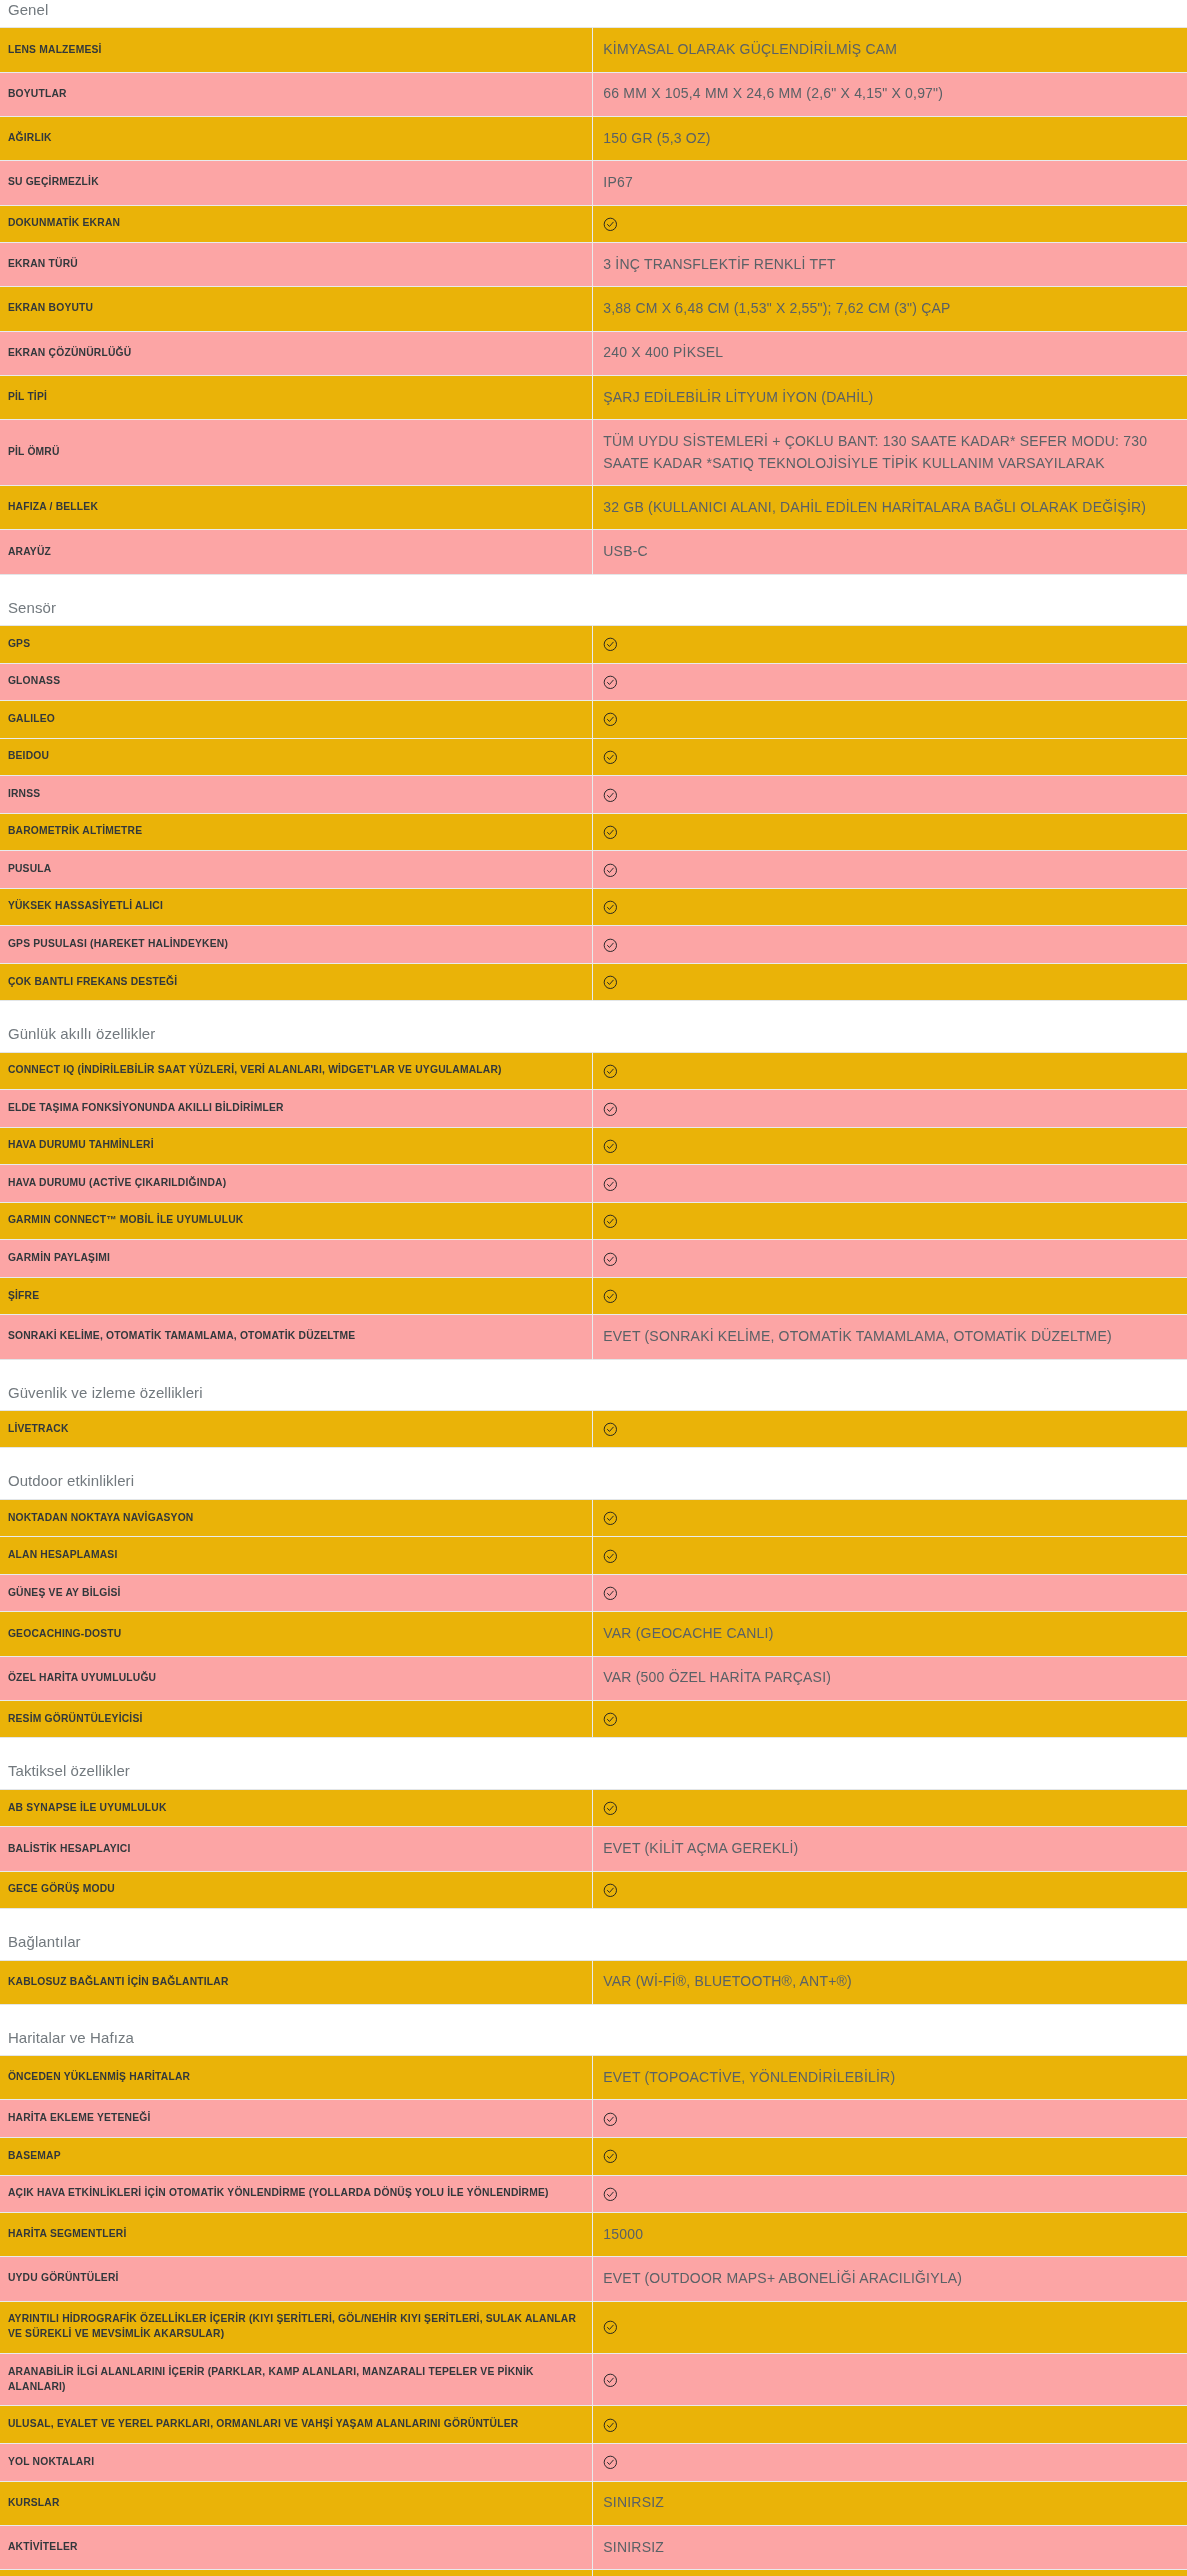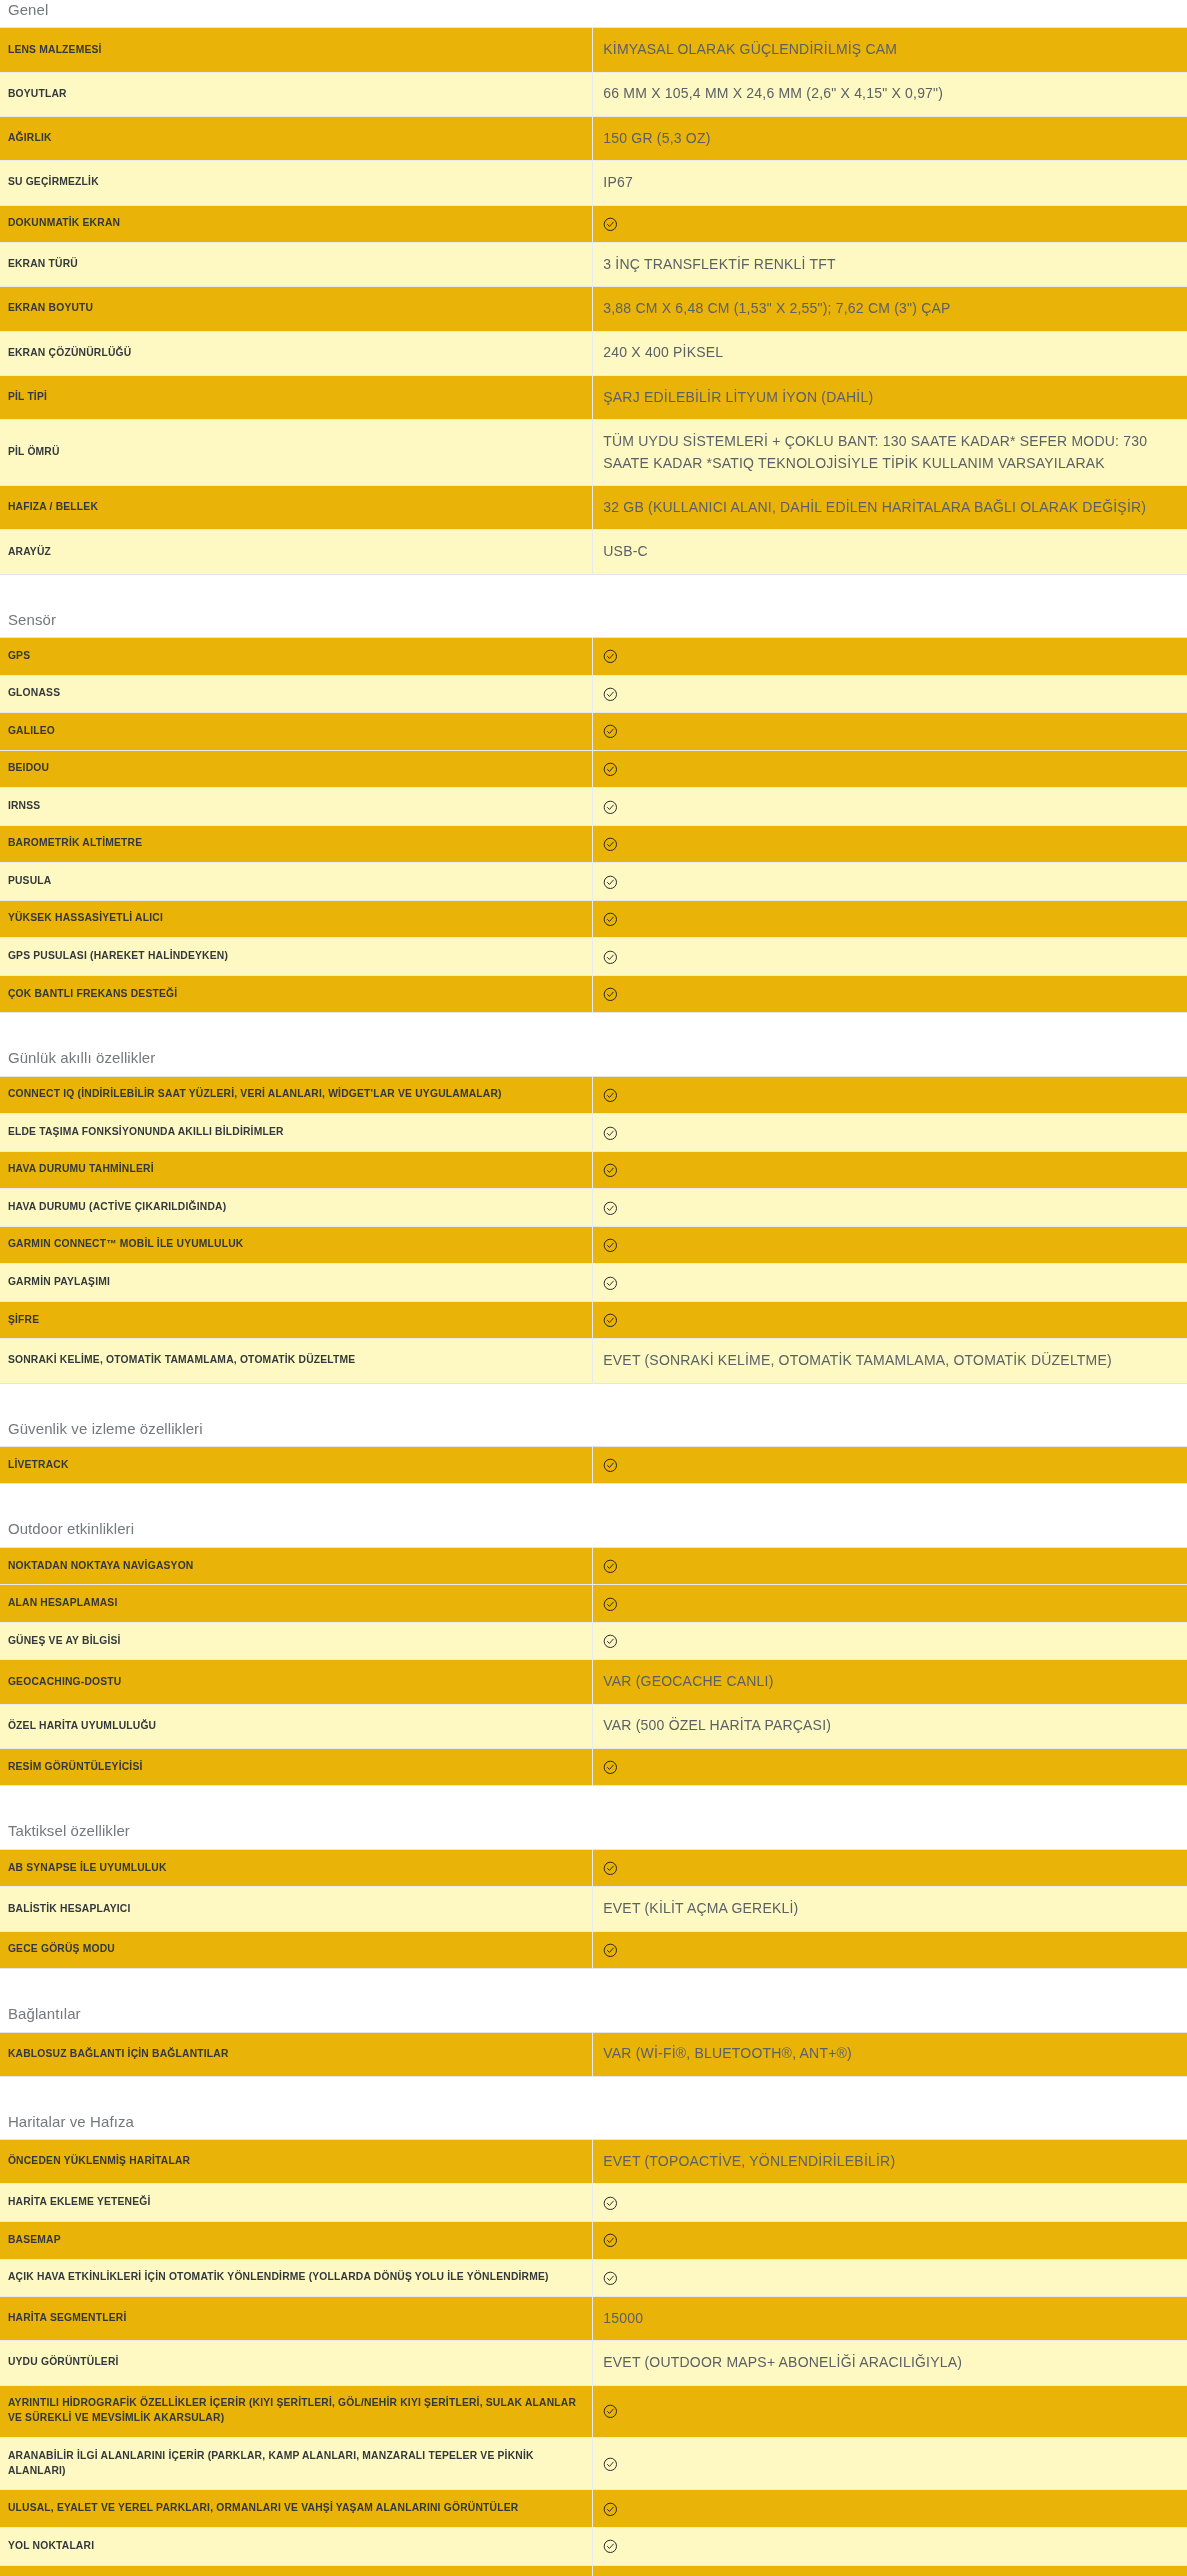--- a/index.html
+++ b/index.html
@@ -24,40 +24,40 @@
   
   .section-title {
     font-size: 15px;
     font-weight: 400;
     color: #72797e;
     letter-spacing: 0.1px;
     padding: 0 0 7.9px 7.9px;
     line-height: 1.3;
   }
   .section {
-    margin: 0 0 35px 0;
+    margin: 0 0 23px 0;
   }
   .section:first-child .section-title {
     padding-top: 0;
   }
 
   
   .spec-table {
     width: 100%;
     border-collapse: collapse;
     border-top: 1px solid #e3e6e8;
     border-bottom: 1px solid #e3e6e8;
     table-layout: fixed;
   }
   .spec-row {
     border-bottom: 1px solid #e8ebed;
   }
   .spec-row:last-child { border-bottom: none; }
   .spec-row.alt { background: #eab308; }
-  .spec-row.plain { background: #fef9c3; }
+  .spec-row.plain { background: #fca5a5; }
 
   .spec-label {
     width: 592px;
     padding: 10.8px 13.7px 10.8px 7.9px;
     font-size: 10.3px;
     font-weight: bold;
     letter-spacing: 0.2px;
     color: #32383c;
     line-height: 1.45;
     vertical-align: middle;

